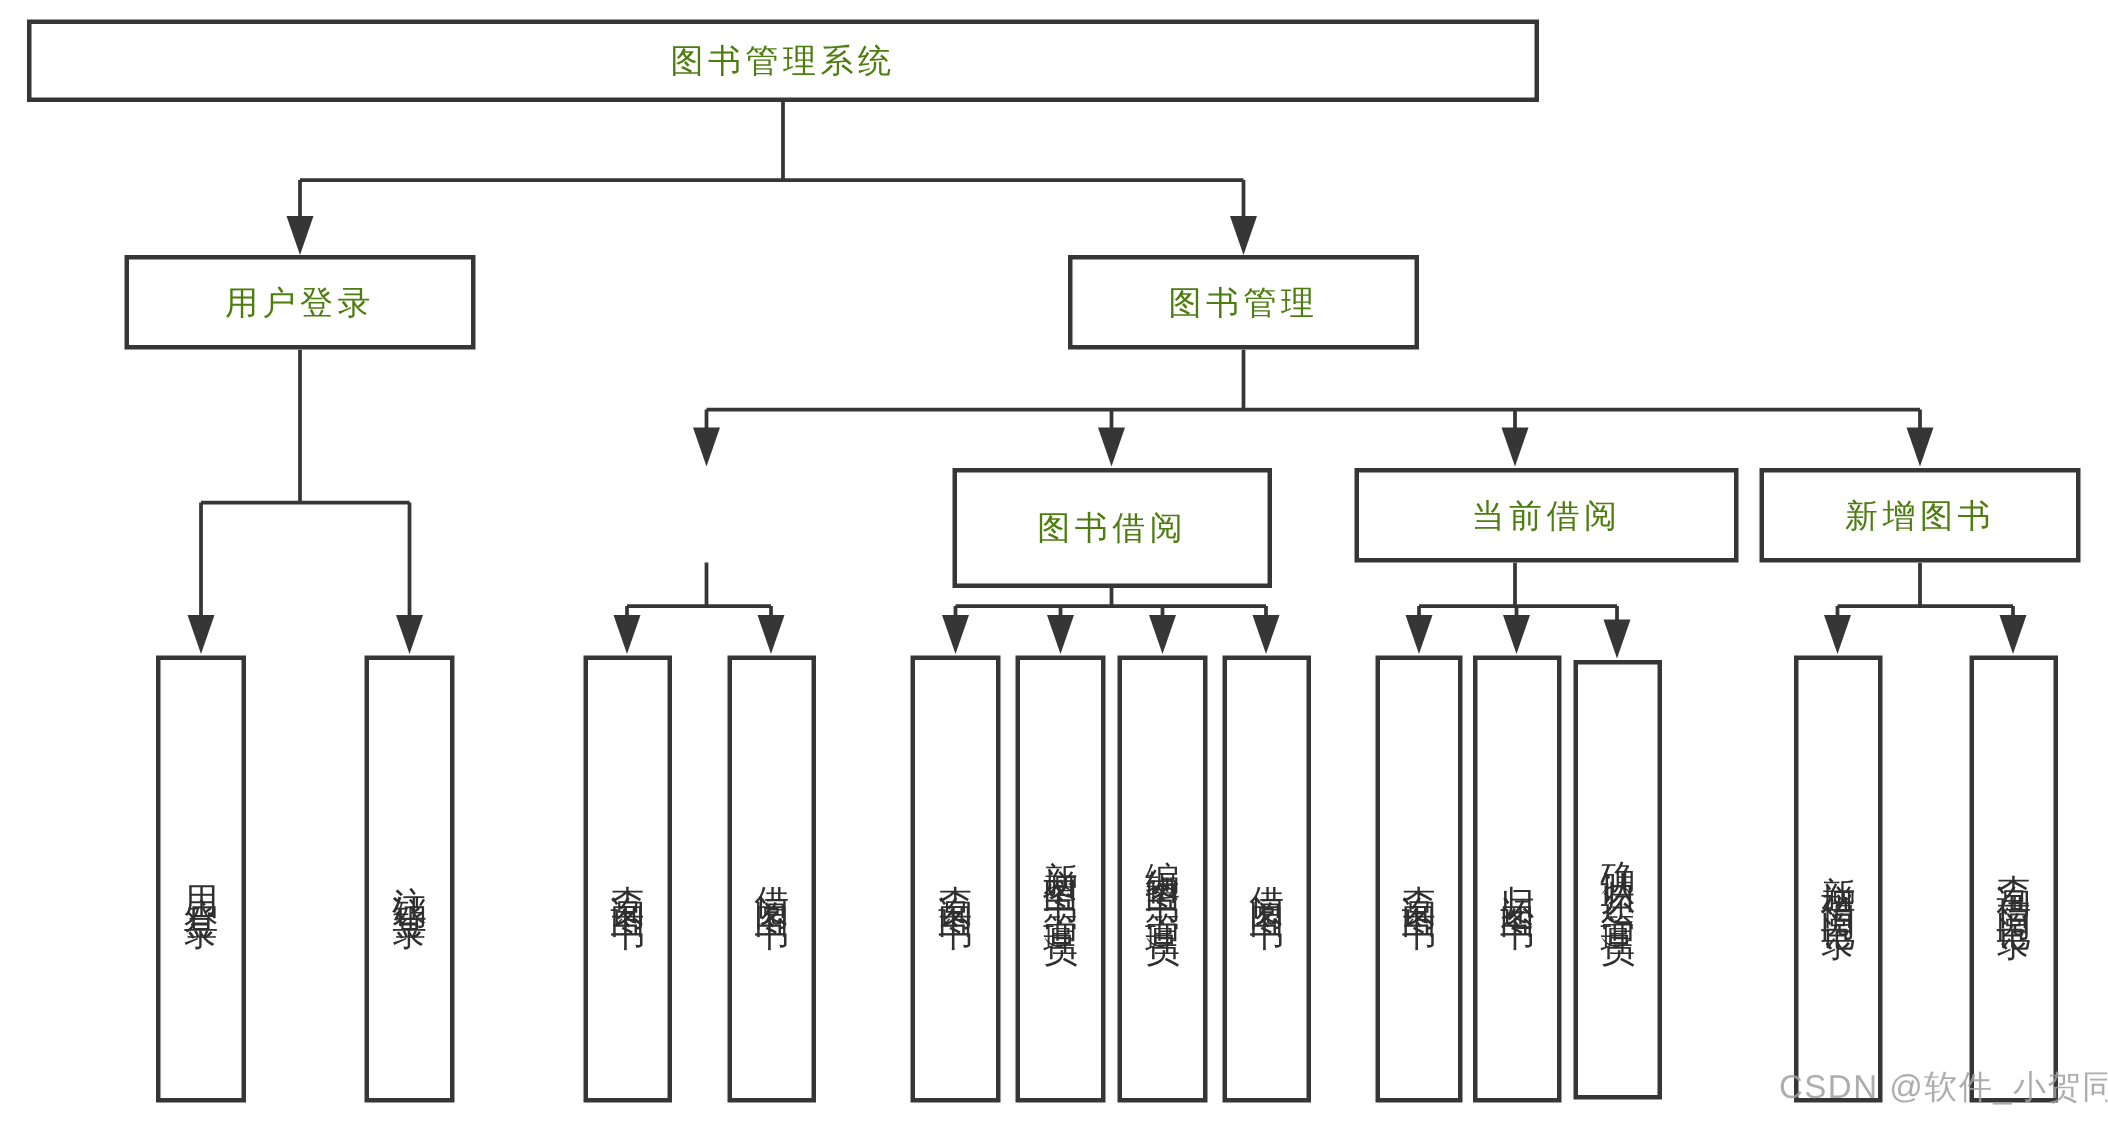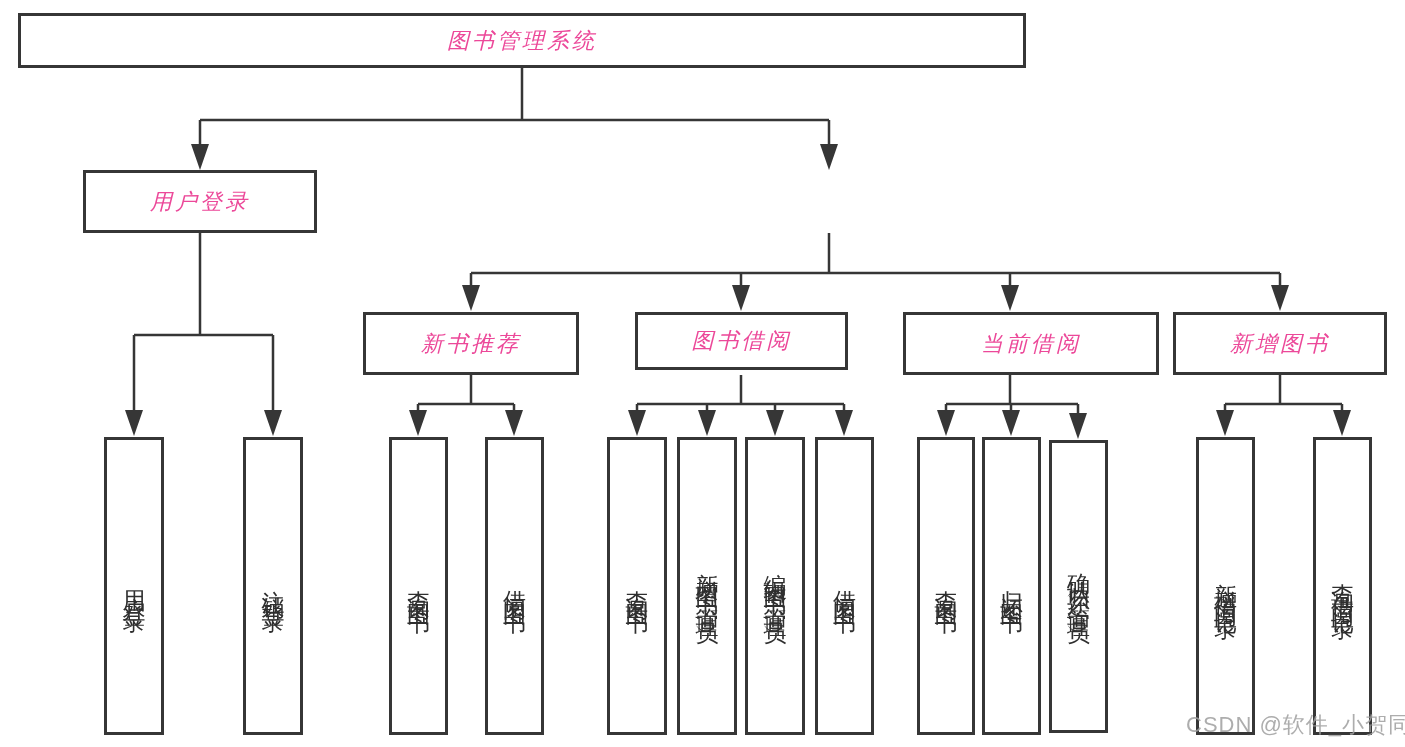--- a/index.html
+++ b/index.html
@@ -10,23 +10,22 @@
     font-family:"Liberation Sans",sans-serif;
     overflow:hidden;
   }
   .connector-layer{position:absolute;left:0;top:0;z-index:1;}
   .hbox{
     position:absolute;
     box-sizing:border-box;
     border:3px solid #363636;
     background:#ffffff;
     display:flex;align-items:center;justify-content:center;
-    font-size:22px;letter-spacing:3px;color:#ec4899;
+    font-size:22px;letter-spacing:3px;color:#4d7c0f;
     z-index:2;
-    font-style:italic;
   }
   .vbox{
     position:absolute;
     box-sizing:border-box;
     border:3px solid #363636;
     background:#ffffff;
     display:flex;align-items:center;justify-content:center;
     z-index:2;
   }
   .vbox .vtext{
@@ -87,25 +86,25 @@
     </g>
   </svg>
 
   <div class="hbox" style="left:18px;top:13px;width:1008px;height:55px">
     <span>图书管理系统</span>
   </div>
 
   <div class="hbox" style="left:83px;top:170px;width:234px;height:63px">
     <span>用户登录</span>
   </div>
+  <div class="hbox" style="left:712px;top:170px;width:234px;height:63px">
+    <span>图书管理</span>
+  </div>
 
-  <div class="hbox" style="left:363px;top:312px;width:216px;height:63px">
-    <span>新书推荐</span>
-  </div>
-  <div class="hbox" style="left:635px;top:312px;width:213px;height:58px">
+  <div class="hbox" style="left:635px;top:312px;width:213px;height:80px">
     <span>图书借阅</span>
   </div>
   <div class="hbox" style="left:903px;top:312px;width:256px;height:63px">
     <span>当前借阅</span>
   </div>
   <div class="hbox" style="left:1173px;top:312px;width:214px;height:63px">
     <span>新增图书</span>
   </div>
 
   <div class="vbox" style="left:104px;top:437px;width:60px;height:298px">

